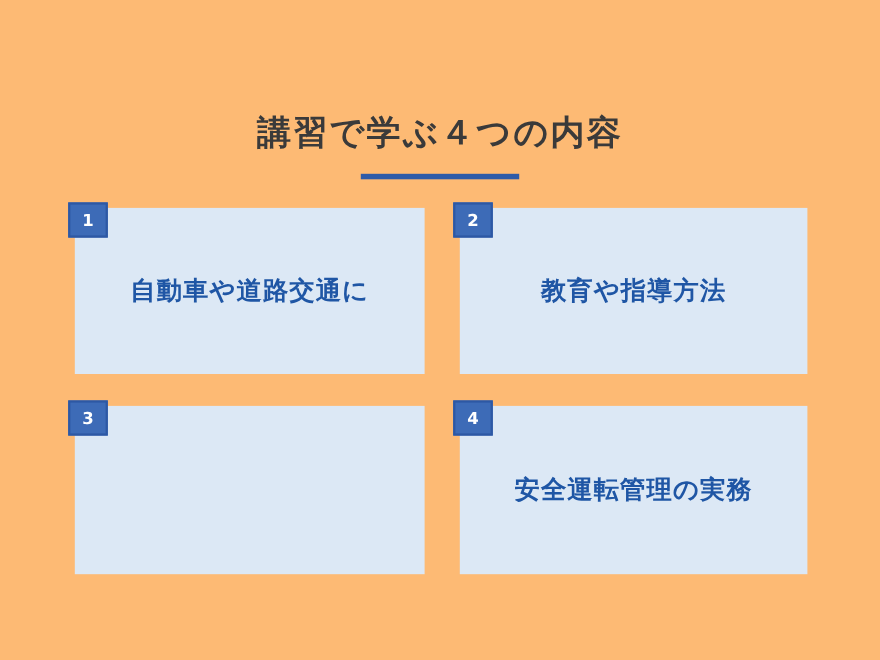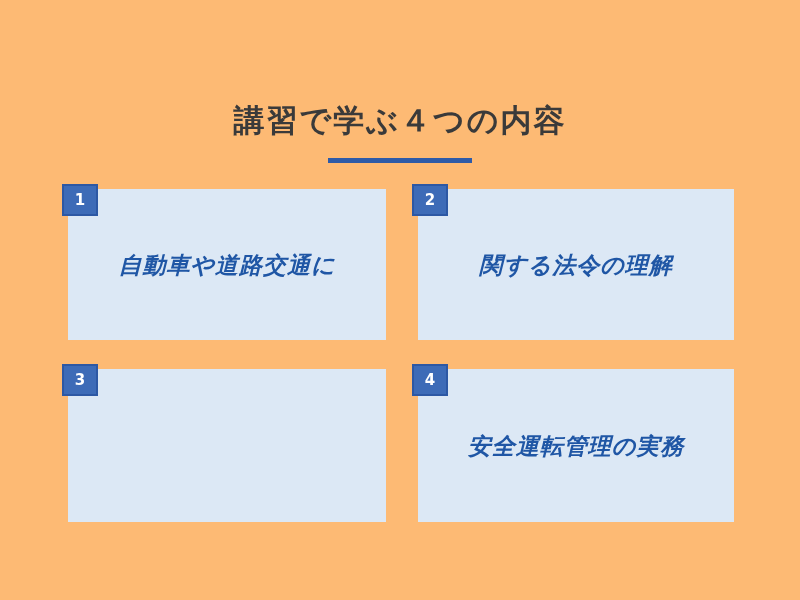--- a/index.html
+++ b/index.html
@@ -62,42 +62,41 @@
     align-items: center;
     justify-content: center;
   }
   .card-text {
     text-align: center;
     color: #1f56a5;
     font-size: 23px;
     font-weight: bold;
     line-height: 34px;
     letter-spacing: 1px;
-    font-style: italic;
   }
 </style>
 </head>
 <body>
 
 <div class="canvas">
 
   <h1 class="slide-title">講習で学ぶ４つの内容</h1>
   <div class="title-underline"></div>
 
   <div class="card card-1">
     <div class="badge">1</div>
     <div class="card-text">
       <div>自動車や道路交通に</div>
     </div>
   </div>
 
   <div class="card card-2">
     <div class="badge">2</div>
     <div class="card-text">
-      <div>関する法令の理解</div>
+      <div>教育や指導方法</div>
     </div>
   </div>
 
   <div class="card card-3">
     <div class="badge">3</div>
     <div class="card-text">
     </div>
   </div>
 
   <div class="card card-4">

